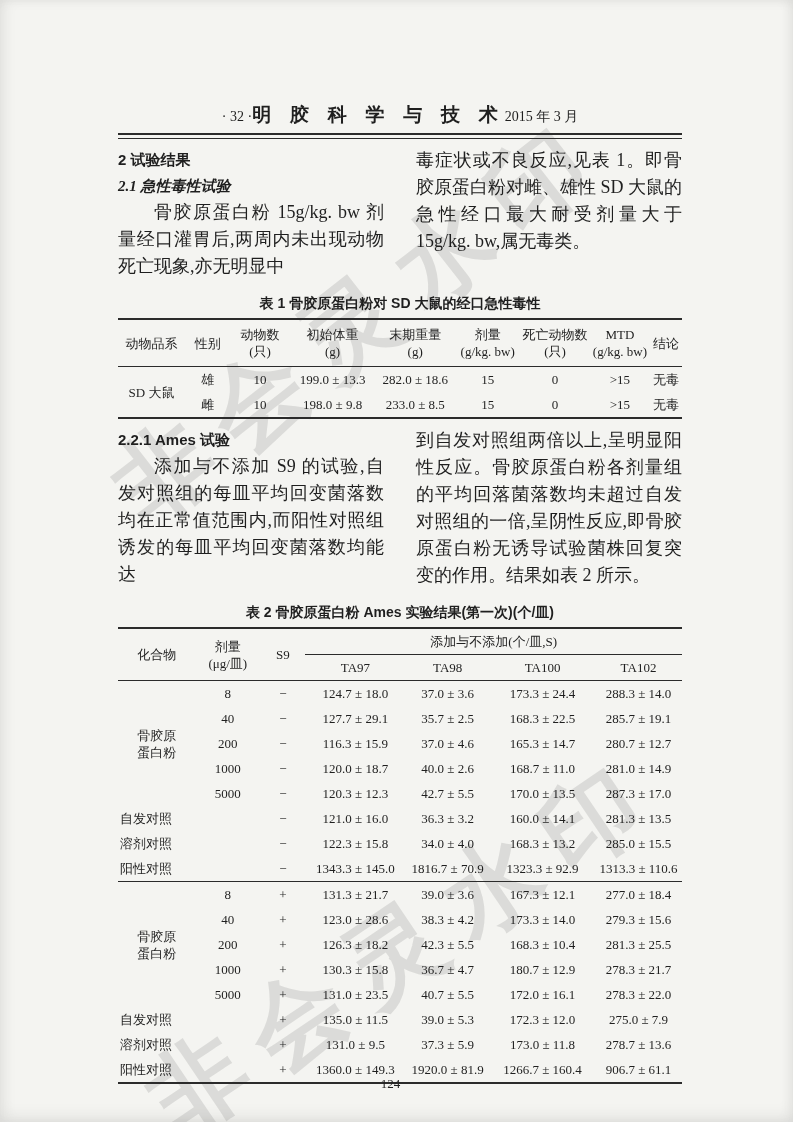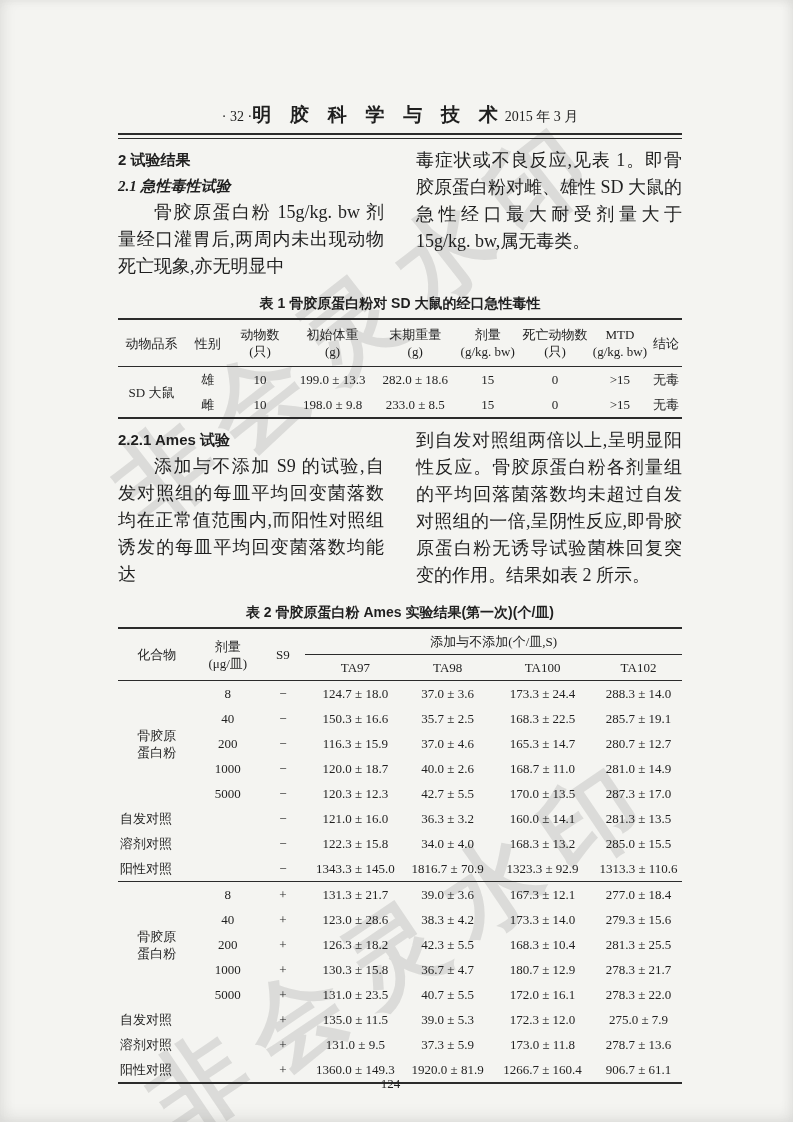--- a/index.html
+++ b/index.html
@@ -222,21 +222,21 @@
             <td>8</td>
             <td>−</td>
             <td>124.7 ± 18.0</td>
             <td>37.0 ± 3.6</td>
             <td>173.3 ± 24.4</td>
             <td>288.3 ± 14.0</td>
           </tr>
           <tr>
             <td>40</td>
             <td>−</td>
-            <td>150.3 ± 16.6</td>
+            <td>127.7 ± 29.1</td>
             <td>35.7 ± 2.5</td>
             <td>168.3 ± 22.5</td>
             <td>285.7 ± 19.1</td>
           </tr>
           <tr>
             <td>200</td>
             <td>−</td>
             <td>116.3 ± 15.9</td>
             <td>37.0 ± 4.6</td>
             <td>165.3 ± 14.7</td>

